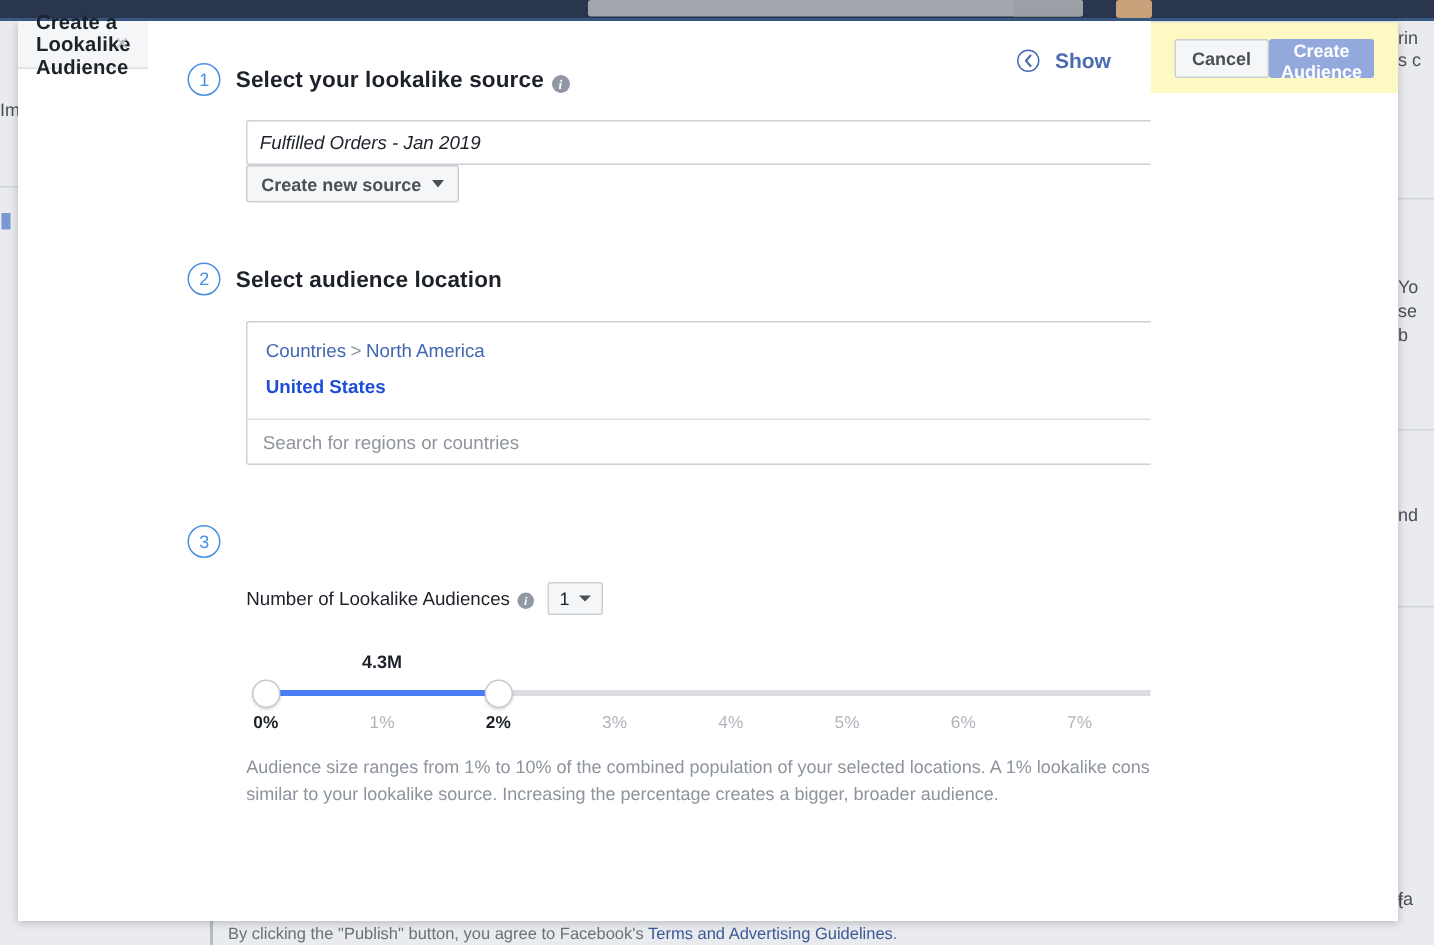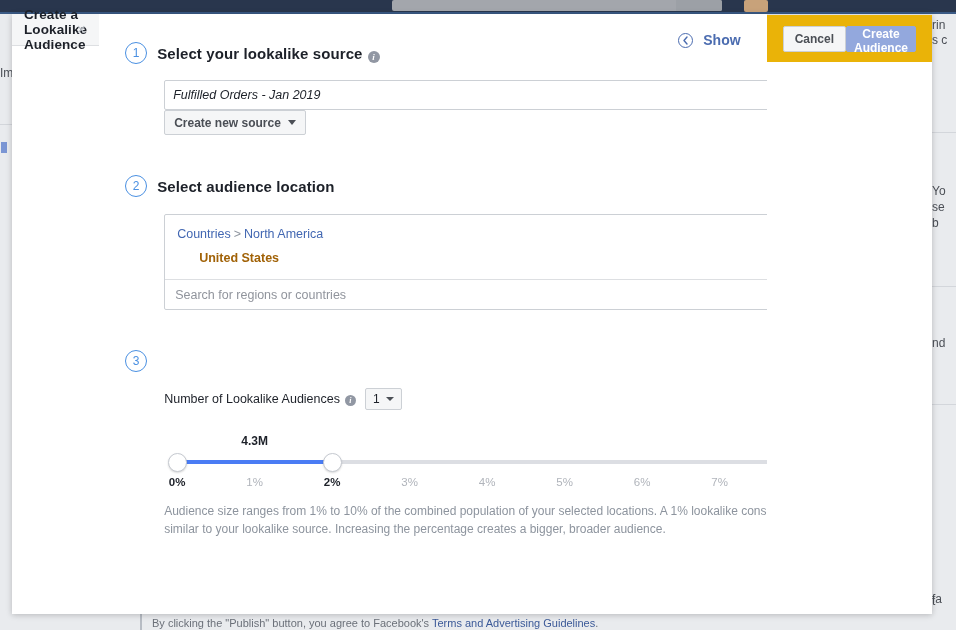--- a/index.html
+++ b/index.html
@@ -100,21 +100,21 @@
   }
   .modal-body {
     flex: 1 1 auto; position: relative; padding: 0 26px;
     background: #fff; overflow: hidden;
   }
   .modal-footer {
     flex: 0 0 48px; height: 48px;
     border-top: 1px solid #dddfe2;
     display: flex; align-items: center; justify-content: space-between;
     padding: 0 16px;
-    background: #eab308;
+    background: #fef9c3;
   }
 
   
   .section { position: relative; }
   .sec-head { display: flex; align-items: center; gap: 10px; }
   .step-circle {
     width: 22px; height: 22px; border-radius: 50%;
     border: 1.5px solid #4a90e2;
     color: #4a90e2; font-size: 12px;
     display: flex; align-items: center; justify-content: center;
@@ -171,22 +171,22 @@
   .loc-box {
     margin-top: 17px; margin-left: 39px;
     width: 785px;
     border: 1px solid #ccd0d5; border-radius: 2px; background: #fff;
   }
   .loc-list { padding: 10px 12px 14px 12px; }
   .breadcrumb { font-size: 12.5px; line-height: 18px; color: #4267b2; }
   .breadcrumb .sep { color: #8d949e; margin: 0 3px; }
   .breadcrumb a { color: #4267b2; text-decoration: none; cursor: pointer; }
   .loc-item {
-    font-size: 12.5px; font-weight: bold; color: #a16207;
-    margin-top: 8px; margin-left: 22px;
+    font-size: 12.5px; font-weight: bold; color: #1d4ed8;
+    margin-top: 8px; 
   }
   .loc-search-row {
     border-top: 1px solid #dddfe2;
     height: 30px; display: flex; align-items: center;
   }
   .loc-search-input {
     flex: 1 1 auto; border: 0; outline: 0; background: transparent;
     font-size: 12.5px; color: #1d2129; padding: 0 10px;
     font-family: "Liberation Sans", sans-serif;
   }

